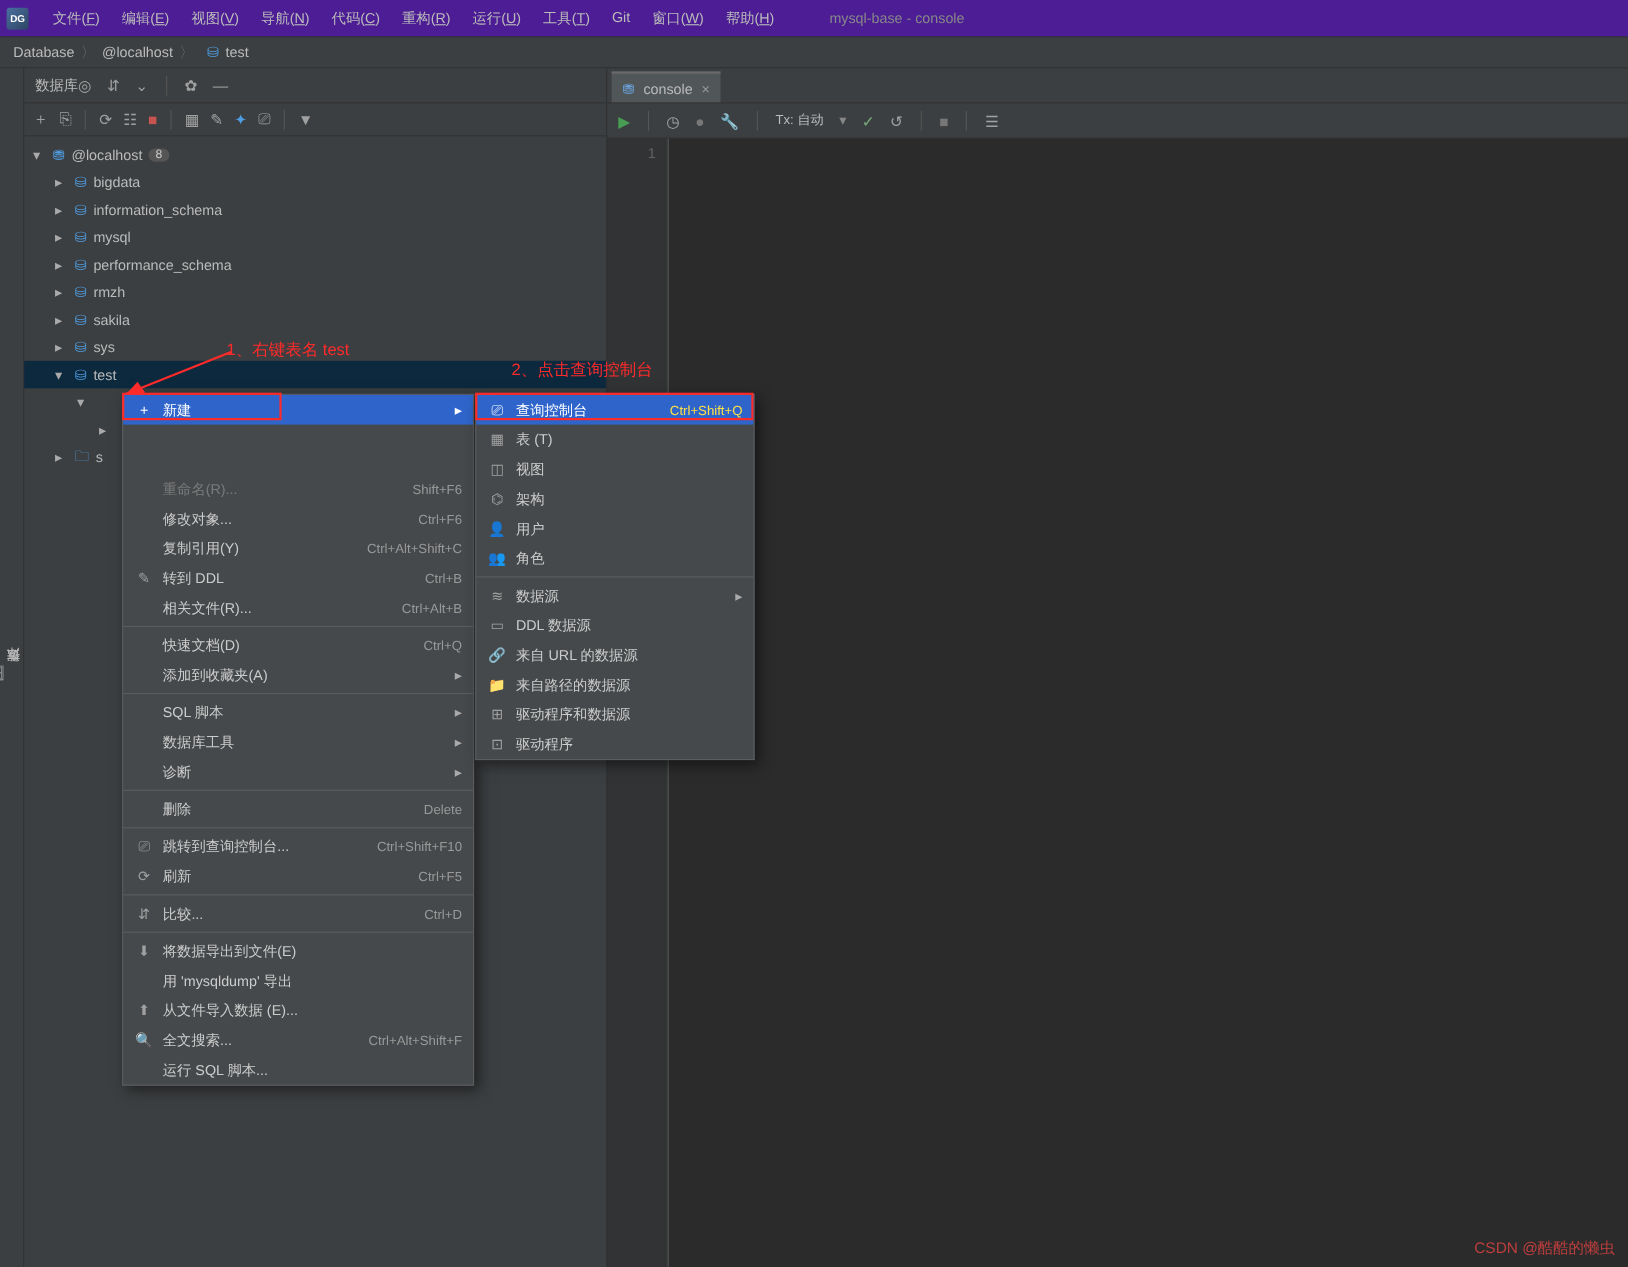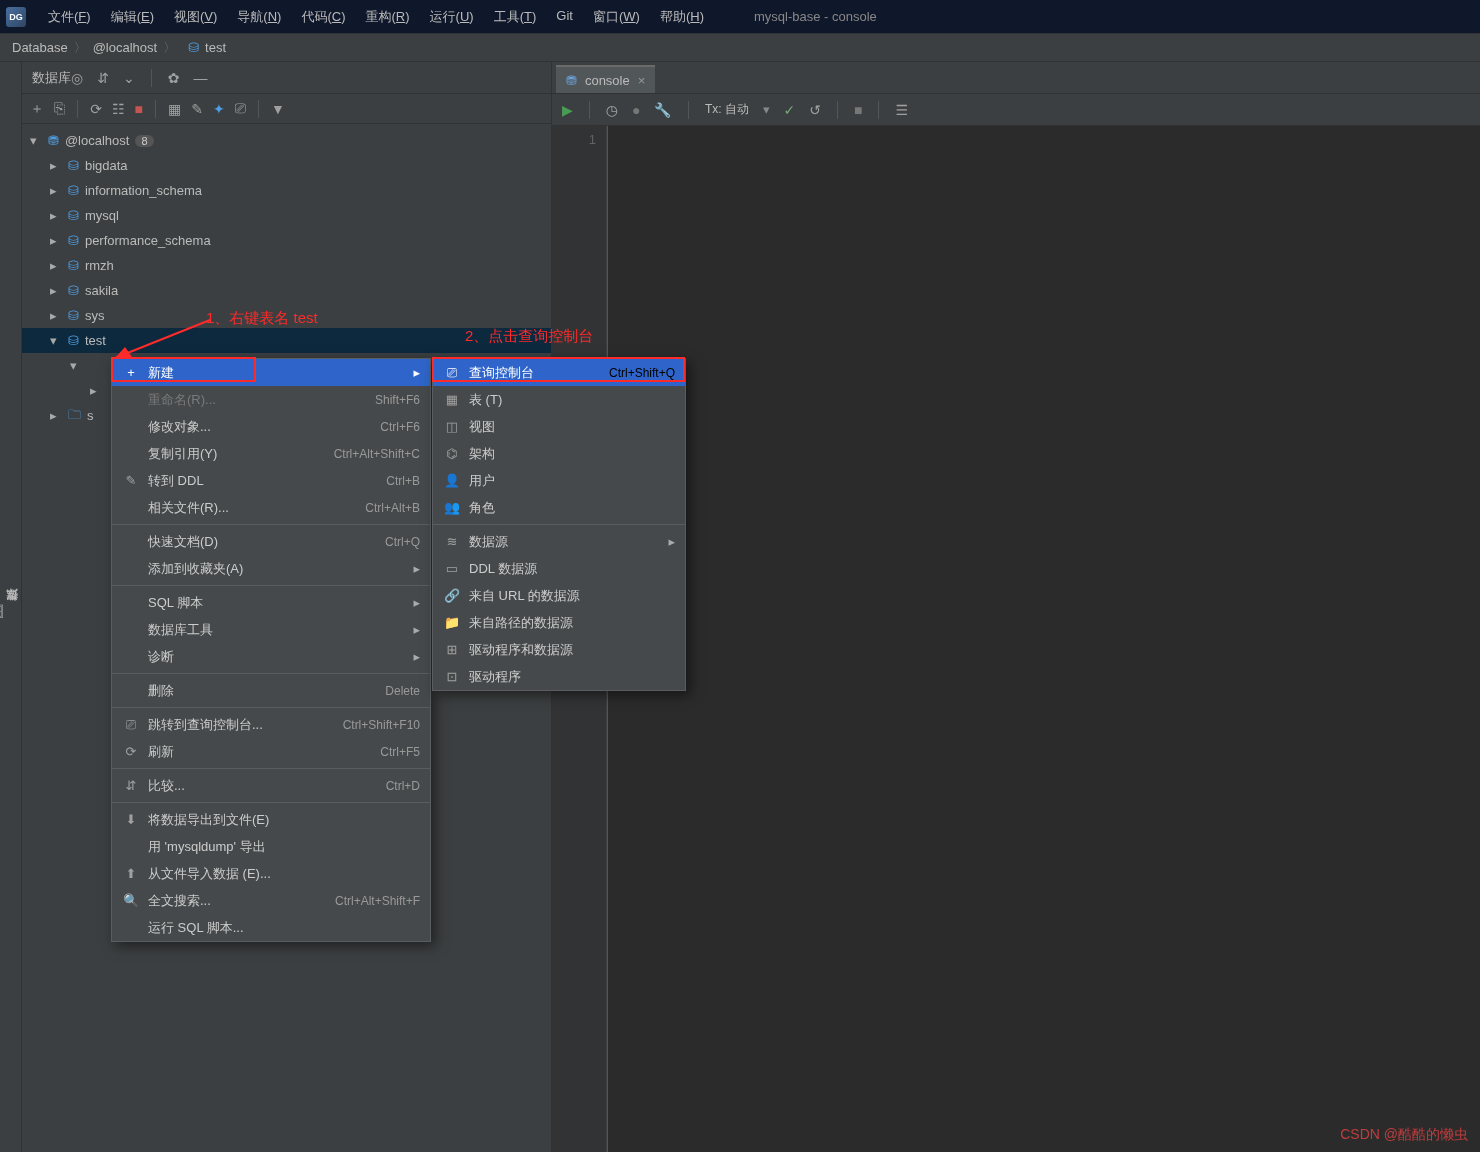--- a/index.html
+++ b/index.html
@@ -1,17 +1,17 @@
 <!DOCTYPE html>
 <html><head>
 <meta charset="utf-8">
 <style>
 * { margin: 0; padding: 0; box-sizing: border-box; font-family: "Segoe UI", Arial, sans-serif; font-size: 13px; }
 body { background: #2b2b2b; color: #bbbbbb; width: 1480px; height: 1152px; overflow: hidden; position: relative; }
-.titlebar { height: 34px; background: #0f172a; display: flex; align-items: center; padding: 0 6px; border-bottom: 1px solid #323232; }
+.titlebar { height: 34px; background: #4c1d95; display: flex; align-items: center; padding: 0 6px; border-bottom: 1px solid #323232; }
 .app-icon { width: 20px; height: 20px; background: linear-gradient(135deg, #4a6fa0, #2d4563); border-radius: 3px; margin-right: 12px; display:flex; align-items:center; justify-content:center; color:#fff; font-size:9px; font-weight:bold; }
 .menu-item { padding: 4px 10px; cursor: pointer; }
 .menu-item u { text-decoration: underline; }
 .breadcrumb-bar { height: 28px; background: #3c3f41; display: flex; align-items: center; padding: 0 12px; border-bottom: 1px solid #323232; }
 .bc-sep { margin: 0 6px; color: #6e6e6e; }
 .project-title { margin-left: 40px; color: #888; }
 .main { display: flex; height: calc(100% - 62px); }
 .left-rail { width: 22px; background: #3c3f41; writing-mode: vertical-rl; text-align: center; padding-top: 8px; border-right: 1px solid #323232; }
 .rail-label { transform: rotate(180deg); font-size:12px; }
 .rail-db-icon { transform: rotate(180deg); margin-top:4px; }
@@ -36,27 +36,27 @@
 .run-icon { color:#499c54; }
 .tx-label { color:#bbb; font-size:12px;}
 .gutter-editor { display:flex; flex:1; }
 .gutter { width:55px; background:#313335; text-align:right; padding:6px 10px 0 0; color:#606366; border-right:1px solid #3c3f41;}
 .editor-body { flex:1; background:#2b2b2b; border-left:1px solid #555;}
 .annotation { position:absolute; color:#ff2a2a; font-size:15px; pointer-events:none; font-weight:500; z-index:60;}
 .redbox { position:absolute; border:2px solid #ff2a2a; pointer-events:none; z-index:55;}
 .arrow-svg { position:absolute; pointer-events:none; z-index:58;}
 .context-menu { position:absolute; background:#46494b; border:1px solid #5a5d5f; box-shadow: 4px 4px 12px rgba(0,0,0,0.5); z-index:50;}
 .cm-item { height:27px; display:flex; align-items:center; padding:0 10px; cursor:pointer; color:#ccc;}
-.cm-item.disabled { color:#7a7a7a; }
+.cm-item.disabled { color:#7a7a7a;margin-top:45px; }
 .cm-item.highlight { background:#2f65ca; color:#fff;}
 .cm-icon { width:18px; display:inline-block; text-align:center; margin-right:8px; color:#A0A0A0;}
 .cm-item.highlight .cm-icon{color:#fff;}
 .cm-label { flex:1; }
 .cm-shortcut { color:#999; font-size:12px; margin-left:20px;}
-.cm-item.highlight .cm-shortcut{color:#000000;}
+.cm-item.highlight .cm-shortcut{color:#fde047;}
 .cm-arrow { width:12px; text-align:right; color:#aaa;}
 .cm-item.highlight .cm-arrow{color:#fff;}
 .cm-sep { height:1px; background:#5a5d5f; margin:3px 0;}
 .watermark { position:absolute; right:12px; bottom:8px; color:#ef4444; font-size:14px; opacity:0.75;}
 .tool-icon{font-size:14px;}
 </style>
 </head>
 <body>
 
 <div class="titlebar">

